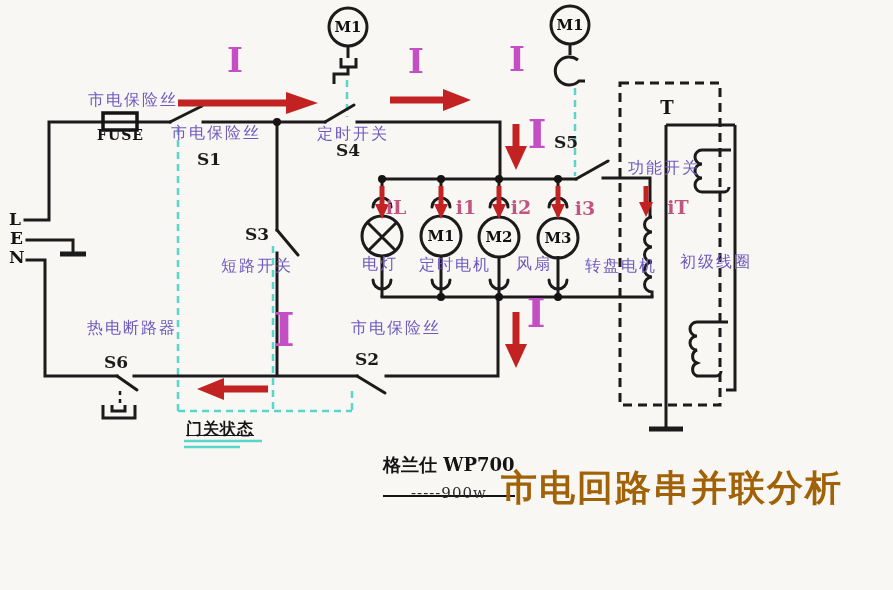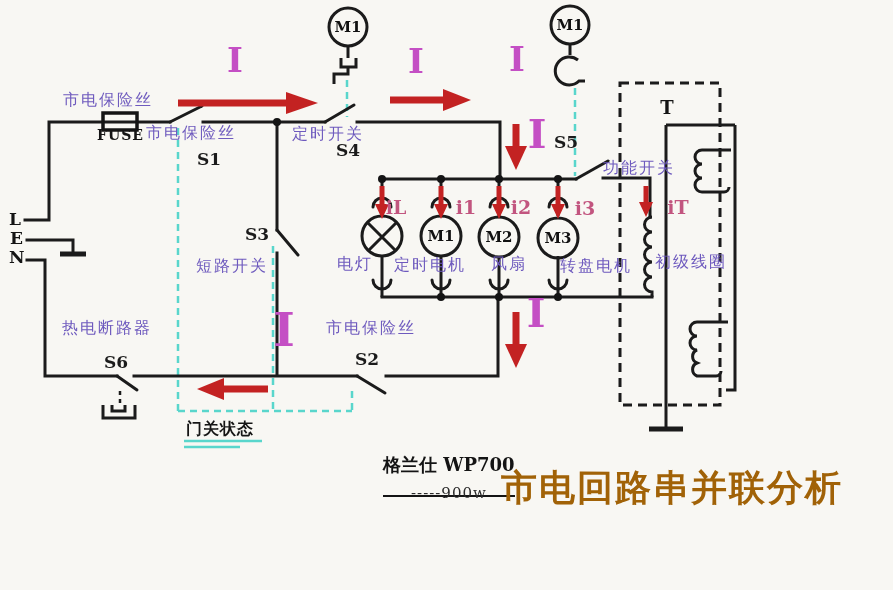--- a/index.html
+++ b/index.html
@@ -1,32 +1,32 @@
 <!DOCTYPE html>
 <html><head>
 <meta charset="utf-8">
 <style>
   html,body{margin:0;padding:0;background:#e8e8e8;}
   #stage{position:relative;width:893px;height:590px;background:#f8f7f3;overflow:hidden;
          font-family:"DejaVu Sans",sans-serif;}
   #stage svg{position:absolute;left:0;top:0;}
   .lbl{position:absolute;white-space:nowrap;}
   .ctr{transform:translate(-50%,-50%);}
-  .zh{font:16px/1.2 "DejaVu Sans",sans-serif;letter-spacing:2px;color:#6e5abe;}
+  .zh{font:16px/1.2 "DejaVu Sans",sans-serif;letter-spacing:2px;color:#6e5abe;margin-left:25px;}
   .sid{font-family:"DejaVu Serif",serif;font-size:17px;font-weight:600;color:#1b1b1b;}
   .fuse{font-family:"DejaVu Serif",serif;font-size:14px;font-weight:bold;letter-spacing:1px;color:#141414;}
   .len{font-family:"DejaVu Serif",serif;font-size:17px;font-weight:bold;color:#141414;}
   .pink{font-family:"DejaVu Serif",serif;font-size:19px;color:#c2557f;font-weight:600;margin-left:44px;}
   .cur{font-family:"DejaVu Serif",serif;color:#c44fc4;font-weight:600;}
   .cur-s{font-size:34px;}
   .cur-m{font-size:40px;}
   .cur-l{font-size:46px;}
   .mlab{font-family:"DejaVu Serif",serif;font-size:15px;font-weight:600;color:#111;}
   .tlab{font-family:"DejaVu Serif",serif;font-size:18px;font-weight:bold;color:#141414;}
-  .door{font:bold 16px "DejaVu Sans",sans-serif;letter-spacing:1px;color:#151515;}
+  .door{font:bold 16px "DejaVu Sans",sans-serif;letter-spacing:1px;color:#151515;text-decoration:underline;}
   .brand{font-family:"DejaVu Serif",serif;font-size:18px;font-weight:bold;color:#141414;
          border-bottom:2px solid #141414;padding-bottom:18px;}
   .power{font-family:"DejaVu Serif",serif;font-size:15px;color:#2a2a2a;letter-spacing:1px;}
   .bigtitle{font-family:"DejaVu Serif",serif;font-size:36px;font-weight:bold;letter-spacing:2px;color:#a16207;text-align:right;}
   .formula{font-family:"DejaVu Serif",serif;font-size:31px;color:#151515;letter-spacing:1px;}
 </style>
 </head>
 <body>
 
 <div id="stage">

